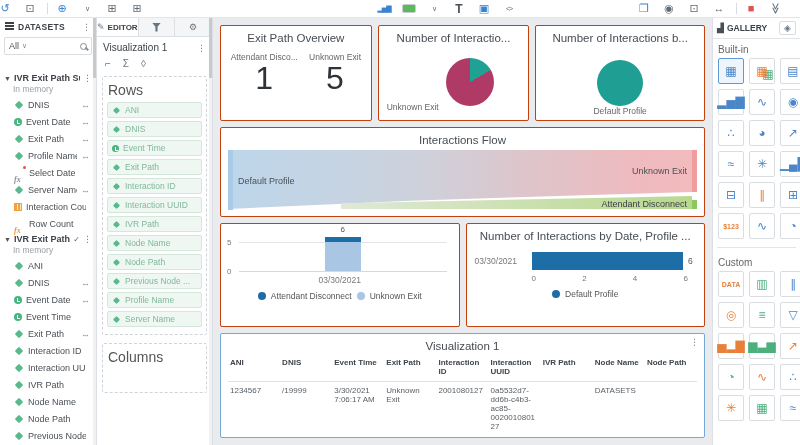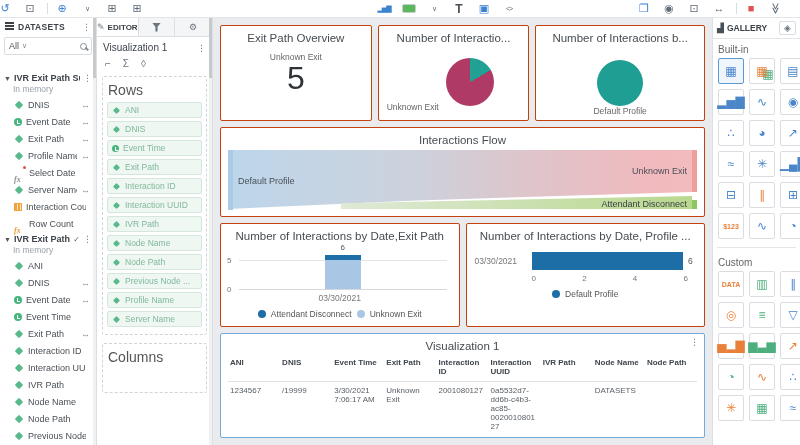--- a/index.html
+++ b/index.html
@@ -496,20 +496,24 @@
       </div>
   </div>
 
   <div class="main">
 
     <div class="row1">
       <div class="card">
         <div class="card-title">Exit Path Overview</div>
         <div class="metrics2">
           <div class="metric">
+            <div class="ml">Attendant Disco...</div>
+            <div class="mv">1</div>
+          </div>
+          <div class="metric">
             <div class="ml">Unknown Exit</div>
             <div class="mv">5</div>
           </div>
         </div>
       </div>
       <div class="card">
         <div class="card-title">Number of Interactio...</div>
         <div class="pie"></div>
         <div class="pie-label">Unknown Exit</div>
       </div>
@@ -529,21 +533,20 @@
         <div class="n-rt"></div>
         <div class="n-rb"></div>
         <span class="lbl-src">Default Profile</span>
         <span class="lbl-t1">Unknown Exit</span>
         <span class="lbl-t2">Attendant Disconnect</span>
       </div>
     </div>
 
     <div class="row3">
       <div class="card">
-        <div class="card-title">Number of Interactions by Date,Exit Path</div>
         <div class="plot">
           <div class="gline g5"></div>
           <div class="gline g0"></div>
           <span class="ytick y5">5</span>
           <span class="ytick y0">0</span>
           <span class="total">6</span>
           <div class="stack">
             <div class="seg dark"></div>
             <div class="seg light"></div>
           </div>

